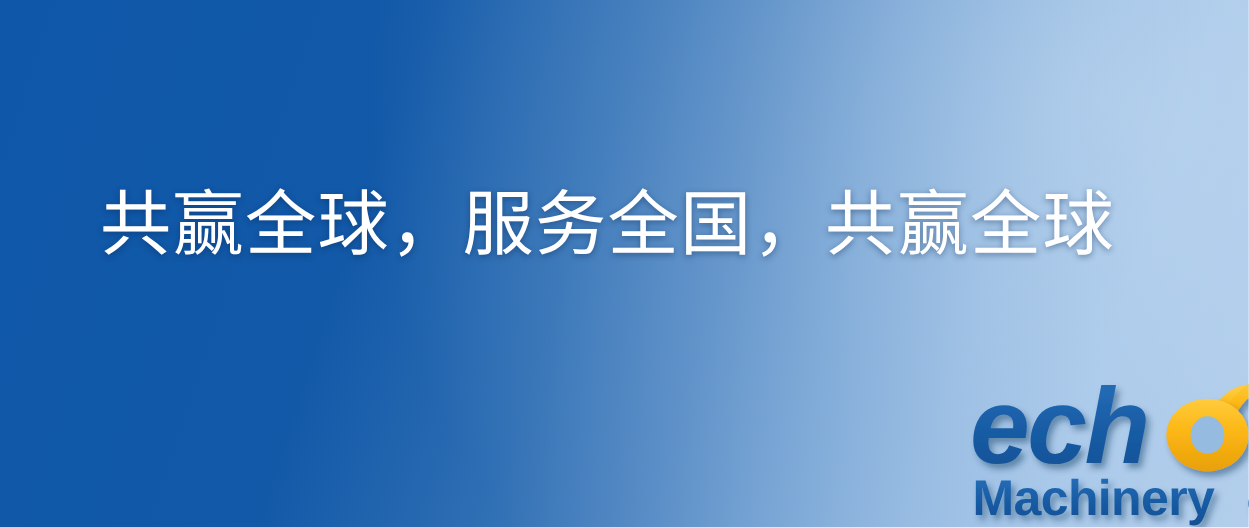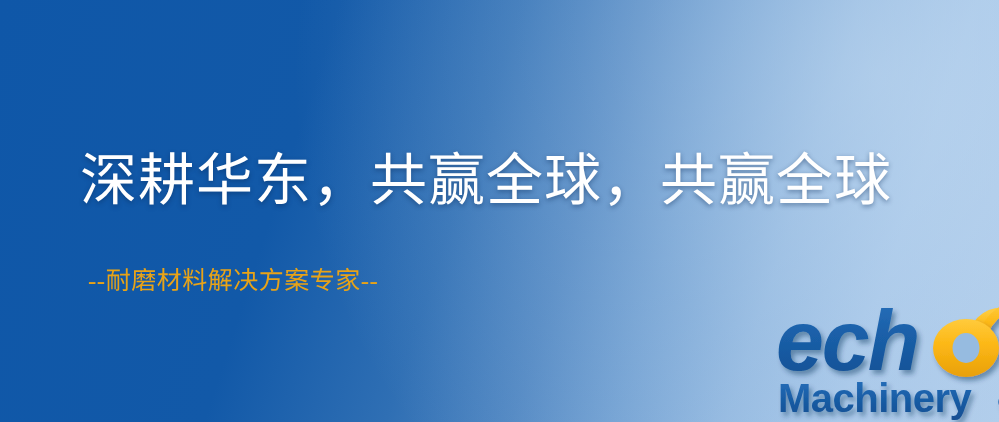--- a/index.html
+++ b/index.html
@@ -76,23 +76,22 @@
     height: 126px;
     z-index: 4;
   }
   .logo svg { display: block; width: 252px; height: 126px; }
 </style>
 </head>
 <body>
 
 <div class="banner">
 
-  <div class="headline">深耕华东，共赢全球，共赢全球</div>
+  <div class="headline">共赢全球，服务全国，共赢全球</div>
 
-  <div class="subline">--耐磨材料解决方案专家--</div>
 
   <div class="logo">
     <svg viewBox="0 0 252 126" xmlns="http://www.w3.org/2000/svg" aria-hidden="true">
       <defs>
         <filter id="logoShadow" x="-25%" y="-25%" width="160%" height="170%">
           <feDropShadow dx="3" dy="4" stdDeviation="2.4" flood-color="#0c2d55" flood-opacity="0.42"></feDropShadow>
         </filter>
         <linearGradient id="blueFace" x1="0" y1="0" x2="0" y2="1">
           <stop offset="0%" stop-color="#2a72bd"></stop>
           <stop offset="45%" stop-color="#1a5fa8"></stop>

